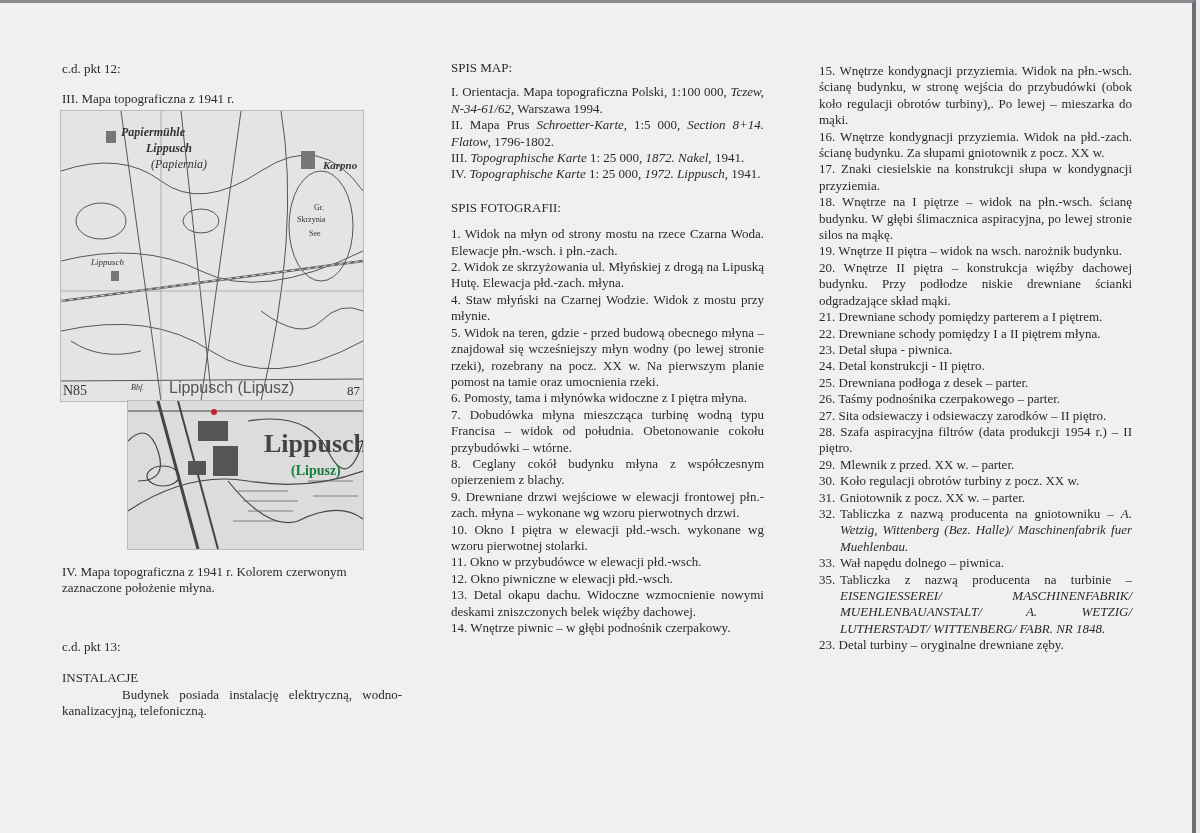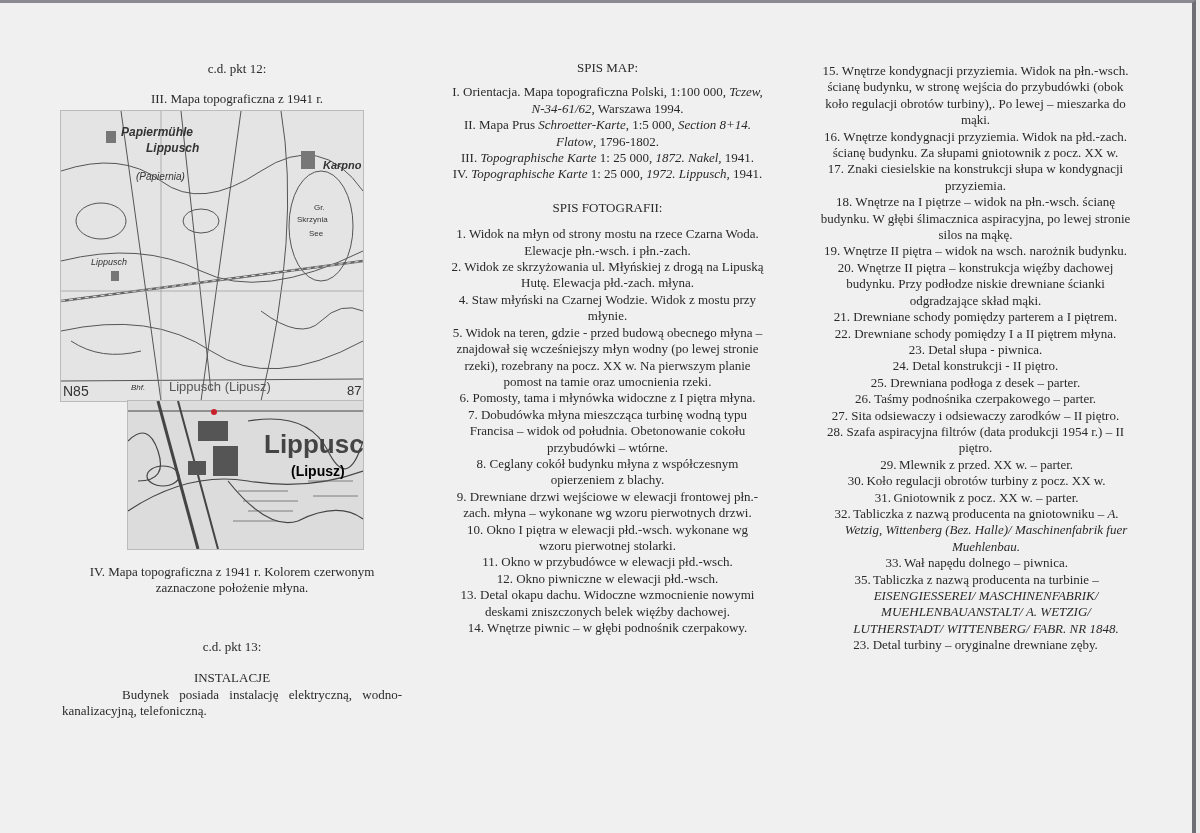--- a/index.html
+++ b/index.html
@@ -11,34 +11,34 @@
     position:relative;
   }
   .page {
     position:absolute; left:0; top:0; width:1196px; height:833px;
     background:#f0f0f1;
     border-top:3px solid #8a8a90;
     border-right:4px solid #6e6e74;
     box-sizing:border-box;
   }
   .col { position:absolute; font-size:13px; line-height:16.4px; }
-  .col p { margin:0;text-align:center; }
+  .col p { margin:0; }
   .left { left:62px; top:58px; width:350px; }
   .mid { left:451px; top:57px; width:313px; text-align:justify; }
   .right { left:819px; top:60px; width:313px; text-align:justify; }
   .heading { margin:0; }
   .map1 {
     position:absolute; left:60px; top:107px; width:302px; height:290px;
     background:#e4e4e4; overflow:hidden; border:1px solid #bbb;
   }
   .map2 {
     position:absolute; left:127px; top:397px; width:235px; height:148px;
     background:#dcdcdc; overflow:hidden; border:1px solid #bbb;
   }
-  .maplabel { position:absolute; font-family:Liberation Sans, sans-serif; color:#333; }
+  .maplabel { position:absolute; font-family:Liberation Serif, serif; color:#333; }
   .item { margin:0; }
   .num-list .item { padding-left:21px; text-indent:-21px; }
   .indent { text-indent:60px; }
   i { font-style:italic; }
   .red-dot { position:absolute; width:6px; height:6px; border-radius:50%; background:#c8202a; }
 </style>
 </head>
 <body>
 
 <div class="page">
@@ -71,29 +71,29 @@
         <path d="M0 180 L302 180" stroke="#999" stroke-width="0.7"></path>
       </g>
       <g fill="#777">
         <rect x="45" y="20" width="10" height="12"></rect>
         <rect x="240" y="40" width="14" height="18"></rect>
         <rect x="50" y="160" width="8" height="10"></rect>
       </g>
     </svg>
     <span class="maplabel" style="left:60px;top:14px;font-size:12px;font-style:italic;font-weight:bold;">Papiermühle</span>
     <span class="maplabel" style="left:85px;top:30px;font-size:12px;font-style:italic;font-weight:bold;">Lippusch</span>
-    <span class="maplabel" style="left:75px;top:46px;font-size:10px;font-style:italic;margin-top:14px;">(Papiernia)</span>
+    <span class="maplabel" style="left:90px;top:46px;font-size:12px;font-style:italic;">(Papiernia)</span>
     <span class="maplabel" style="left:262px;top:48px;font-size:11px;font-style:italic;font-weight:bold;">Karpno</span>
     <span class="maplabel" style="left:253px;top:92px;font-size:8px;">Gr.</span>
     <span class="maplabel" style="left:236px;top:104px;font-size:8px;">Skrzynia</span>
     <span class="maplabel" style="left:248px;top:118px;font-size:8px;">See</span>
     <span class="maplabel" style="left:30px;top:146px;font-size:9px;font-style:italic;">Lippusch</span>
     <span class="maplabel" style="left:2px;top:272px;font-size:14px;">N85</span>
     <span class="maplabel" style="left:70px;top:272px;font-size:8px;font-style:italic;">Bhf.</span>
-    <span class="maplabel" style="left:108px;top:268px;font-size:13px;font-family:'Liberation Sans',sans-serif;color:#555;">Lippusch (Lipusz)</span>
+    <span class="maplabel" style="left:108px;top:268px;font-size:16px;font-family:'Liberation Sans',sans-serif;color:#555;">Lippusch (Lipusz)</span>
     <span class="maplabel" style="left:286px;top:272px;font-size:13px;">87</span>
   </div>
 
   <div class="map2">
     <svg width="235" height="148" viewBox="0 0 235 148">
       <g stroke="#444" fill="none" stroke-width="1.2">
         <path d="M0 10 L235 10"></path>
         <path d="M30 0 L70 148" stroke-width="3"></path>
         <path d="M50 0 L90 148" stroke-width="2"></path>
         <path d="M0 110 Q60 70 120 80 T235 70"></path>
@@ -111,21 +111,21 @@
         <line x1="110" y1="90" x2="160" y2="90"></line>
           <line x1="115" y1="100" x2="170" y2="100"></line>
         <line x1="120" y1="110" x2="165" y2="110"></line>
           <line x1="105" y1="120" x2="150" y2="120"></line>
         <line x1="180" y1="80" x2="225" y2="80"></line>
           <line x1="185" y1="95" x2="230" y2="95"></line>
       </g>
     </svg>
     <div class="red-dot" style="left:83px;top:8px;"></div>
     <span class="maplabel" style="left:136px;top:28px;font-size:26px;font-weight:bold;color:#444;">Lippusch</span>
-    <span class="maplabel" style="left:163px;top:62px;font-size:14px;font-weight:bold;color:#000000;">(Lipusz)</span>
+    <span class="maplabel" style="left:163px;top:62px;font-size:14px;font-weight:bold;color:#15803d;">(Lipusz)</span>
   </div>
 
   <div class="col" style="left:62px;top:561px;width:340px;font-size:13px;line-height:16.4px;">
     <p>IV. Mapa topograficzna z 1941 r. Kolorem czerwonym zaznaczone położenie młyna.</p>
   </div>
 
   <div class="col" style="left:62px;top:636px;width:340px;">
     <p>c.d. pkt 13:</p>
     <div style="height:15px"></div>
     <p>INSTALACJE</p>

